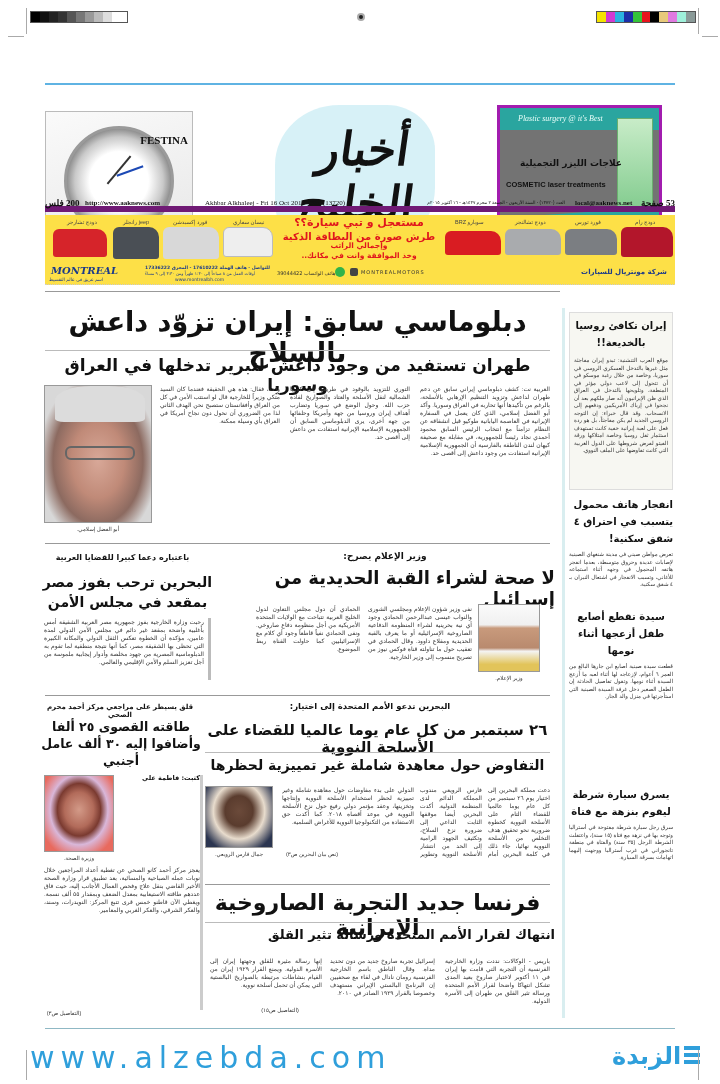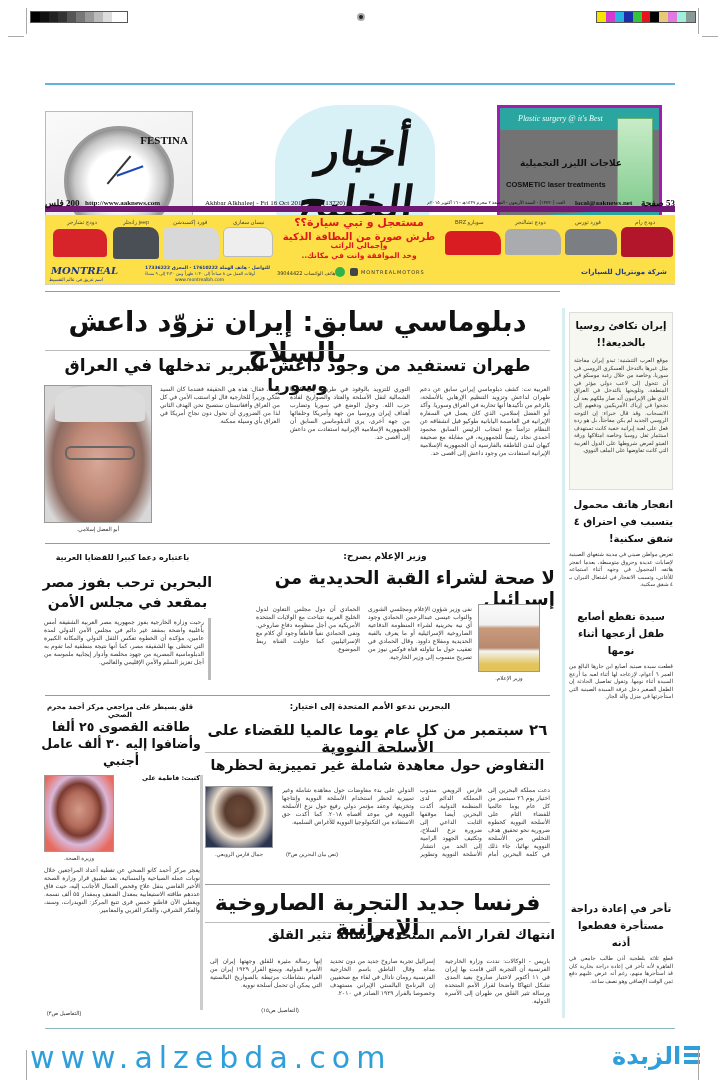--- a/index.html
+++ b/index.html
@@ -193,23 +193,23 @@
     <div class="body-txt" style="margin-top:6px;height:134px;overflow:hidden;font-size:5.5px;line-height:7.5px">موقع العرب التنشنية: تبدو إيران مفاجئة مثل غيرها بالتدخل العسكري الروسي في سوريا، وخاصة من خلال رغبة موسكو في أن تتحول إلى لاعب دولي مؤثر في المنطقة، وتلويحها بالتدخل في العراق الذي ظن الإيرانيون أنه صار ملكهم بعد أن نجحوا في إرباك الأمريكيين ودفعهم إلى الانسحاب. وقد قال خبراء: إن التوجه الروسي الجديد لم يكن مفاجئاً، بل هو ردة فعل على لعبة إيرانية خفية كانت تستهدف استثمار ثقل روسيا وخاصة امتلاكها ورقة الفيتو لفرض شروطها على الدول الغربية التي كانت تفاوضها على الملف النووي.</div>
   </div>
   <div style="position:absolute;left:4px;top:188px;width:104px">
     <div class="rtl hl" style="font-size:10px;line-height:17px;text-align:right">انفجار هاتف محمول يتسبب في احتراق ٤ شقق سكنية!</div>
     <div class="body-txt" style="margin-top:4px;height:72px;overflow:hidden;font-size:5.5px;line-height:7.5px">تعرض مواطن صيني في مدينة شنغهاي الصينية لإصابات عديدة وحروق متوسطة، بعدما انفجر هاتفه المحمول في وجهه أثناء استماعه للأغاني، وتسبب الانفجار في اشتعال النيران بـ ٤ شقق سكنية.</div>
   </div>
   <div style="position:absolute;left:4px;top:300px;width:104px">
     <div class="rtl hl" style="font-size:10px;line-height:17px;text-align:center">سيدة تقطع أصابع طفل أزعجها أثناء نومها</div>
     <div class="body-txt" style="margin-top:4px;height:108px;overflow:hidden;font-size:5.5px;line-height:7.5px">قطعت سيدة صينية أصابع ابن جارها البالغ من العمر ٦ أعوام، لإزعاجه لها أثناء لعبه ما أزعج السيدة أثناء نومها. وتقول تفاصيل الحادثة إن الطفل الصغير دخل غرفة السيدة الصينية التي استأجرتها في منزل والد الجار.</div>
   </div>
-  <div style="position:absolute;left:4px;top:592px;width:104px">
-    <div class="rtl hl" style="font-size:10px;line-height:17px;text-align:center">تأخر في إعادة دراجة مستأجرة فقطعوا أذنه</div>
-    <div class="body-txt" style="margin-top:4px;height:70px;overflow:hidden;font-size:5.5px;line-height:7.5px">قطع ثلاثة بلطجية أذن طالب جامعي في القاهرة لأنه تأخر في إعادة دراجة بخارية كان قد استأجرها منهم، رغم أنه عرض عليهم دفع ثمن الوقت الإضافي وهو نصف ساعة.</div>
+  <div style="position:absolute;left:4px;top:478px;width:104px">
+    <div class="rtl hl" style="font-size:10px;line-height:17px;text-align:center">يسرق سيارة شرطة ليقوم بنزهة مع فتاة</div>
+    <div class="body-txt" style="margin-top:4px;height:76px;overflow:hidden;font-size:5.5px;line-height:7.5px">سرق رجل سيارة شرطة مفتوحة في أستراليا وتوجه بها في نزهة مع فتاة (١٥ سنة)، واعتقلت الشرطة الرجل (٣٥ سنة) والفتاة في منطقة تانجوراني في غرب أستراليا ووجهت إليهما اتهامات بسرقة السيارة.</div>
   </div>
 </div>
 
 <div class="rule" style="left:45px;top:1028px;width:630px;background:#8fb8c4"></div>
 
 <div class="abs" style="left:30px;top:1040px;font-family:'DejaVu Sans',sans-serif;font-size:30px;letter-spacing:6px;color:#2f9fdb">www.alzebda.com</div>
 <div class="abs" style="left:612px;top:1042px;display:flex;align-items:center;gap:3px;direction:ltr">
   <span style="font-weight:bold;font-size:24px;color:#2f9fdb;direction:rtl">الزبدة</span>
   <span style="display:inline-block;width:16px;height:20px;background:repeating-linear-gradient(#2f9fdb 0 4px,#fff 4px 7px)"></span>
 </div>

